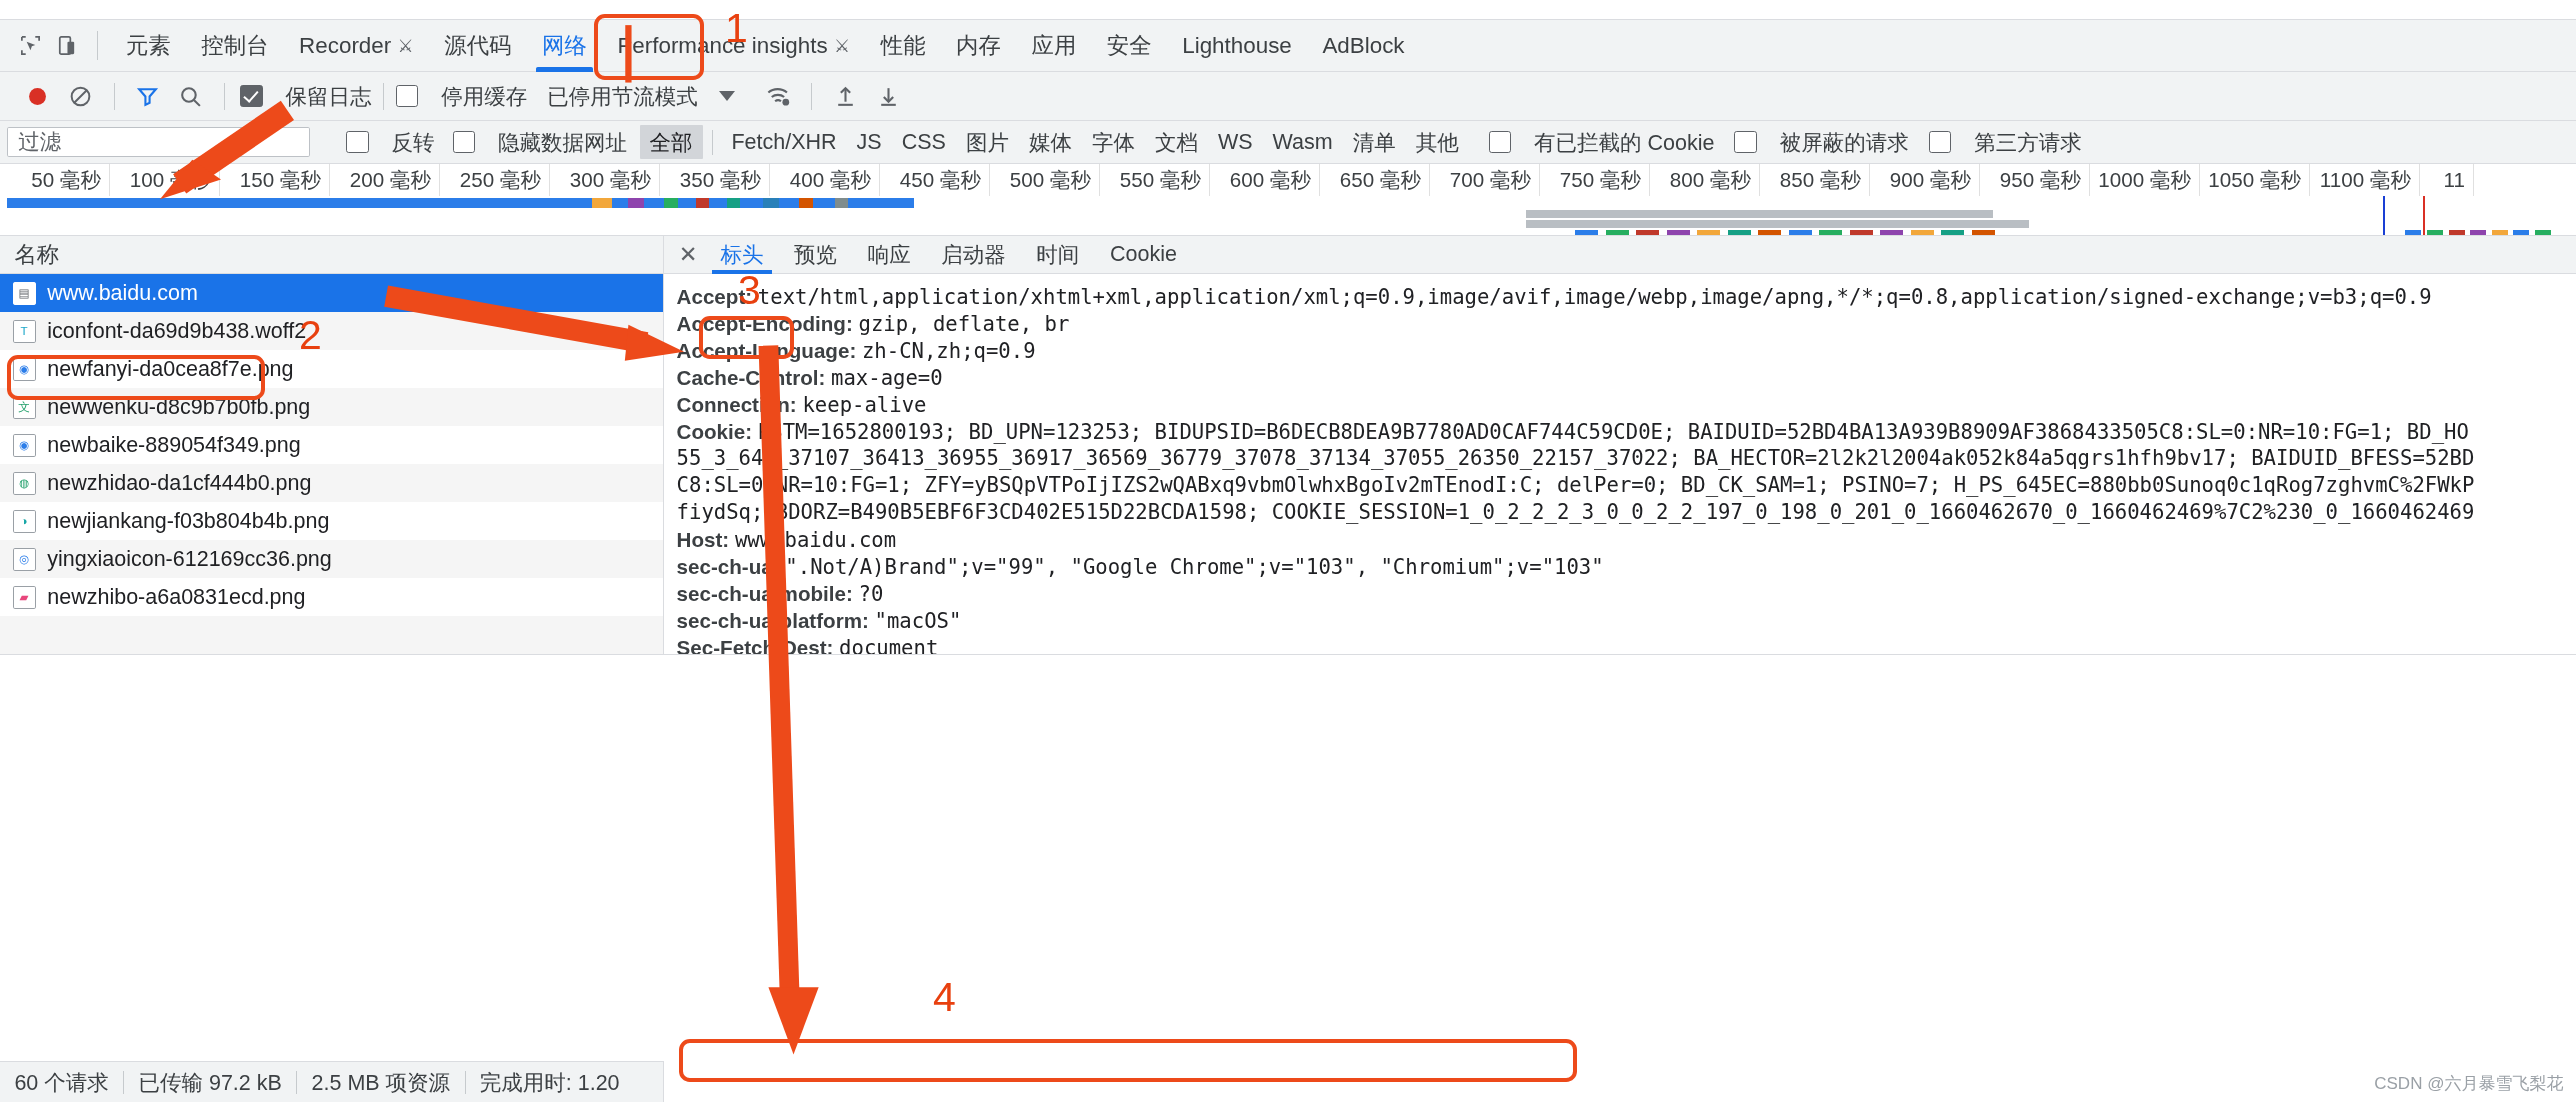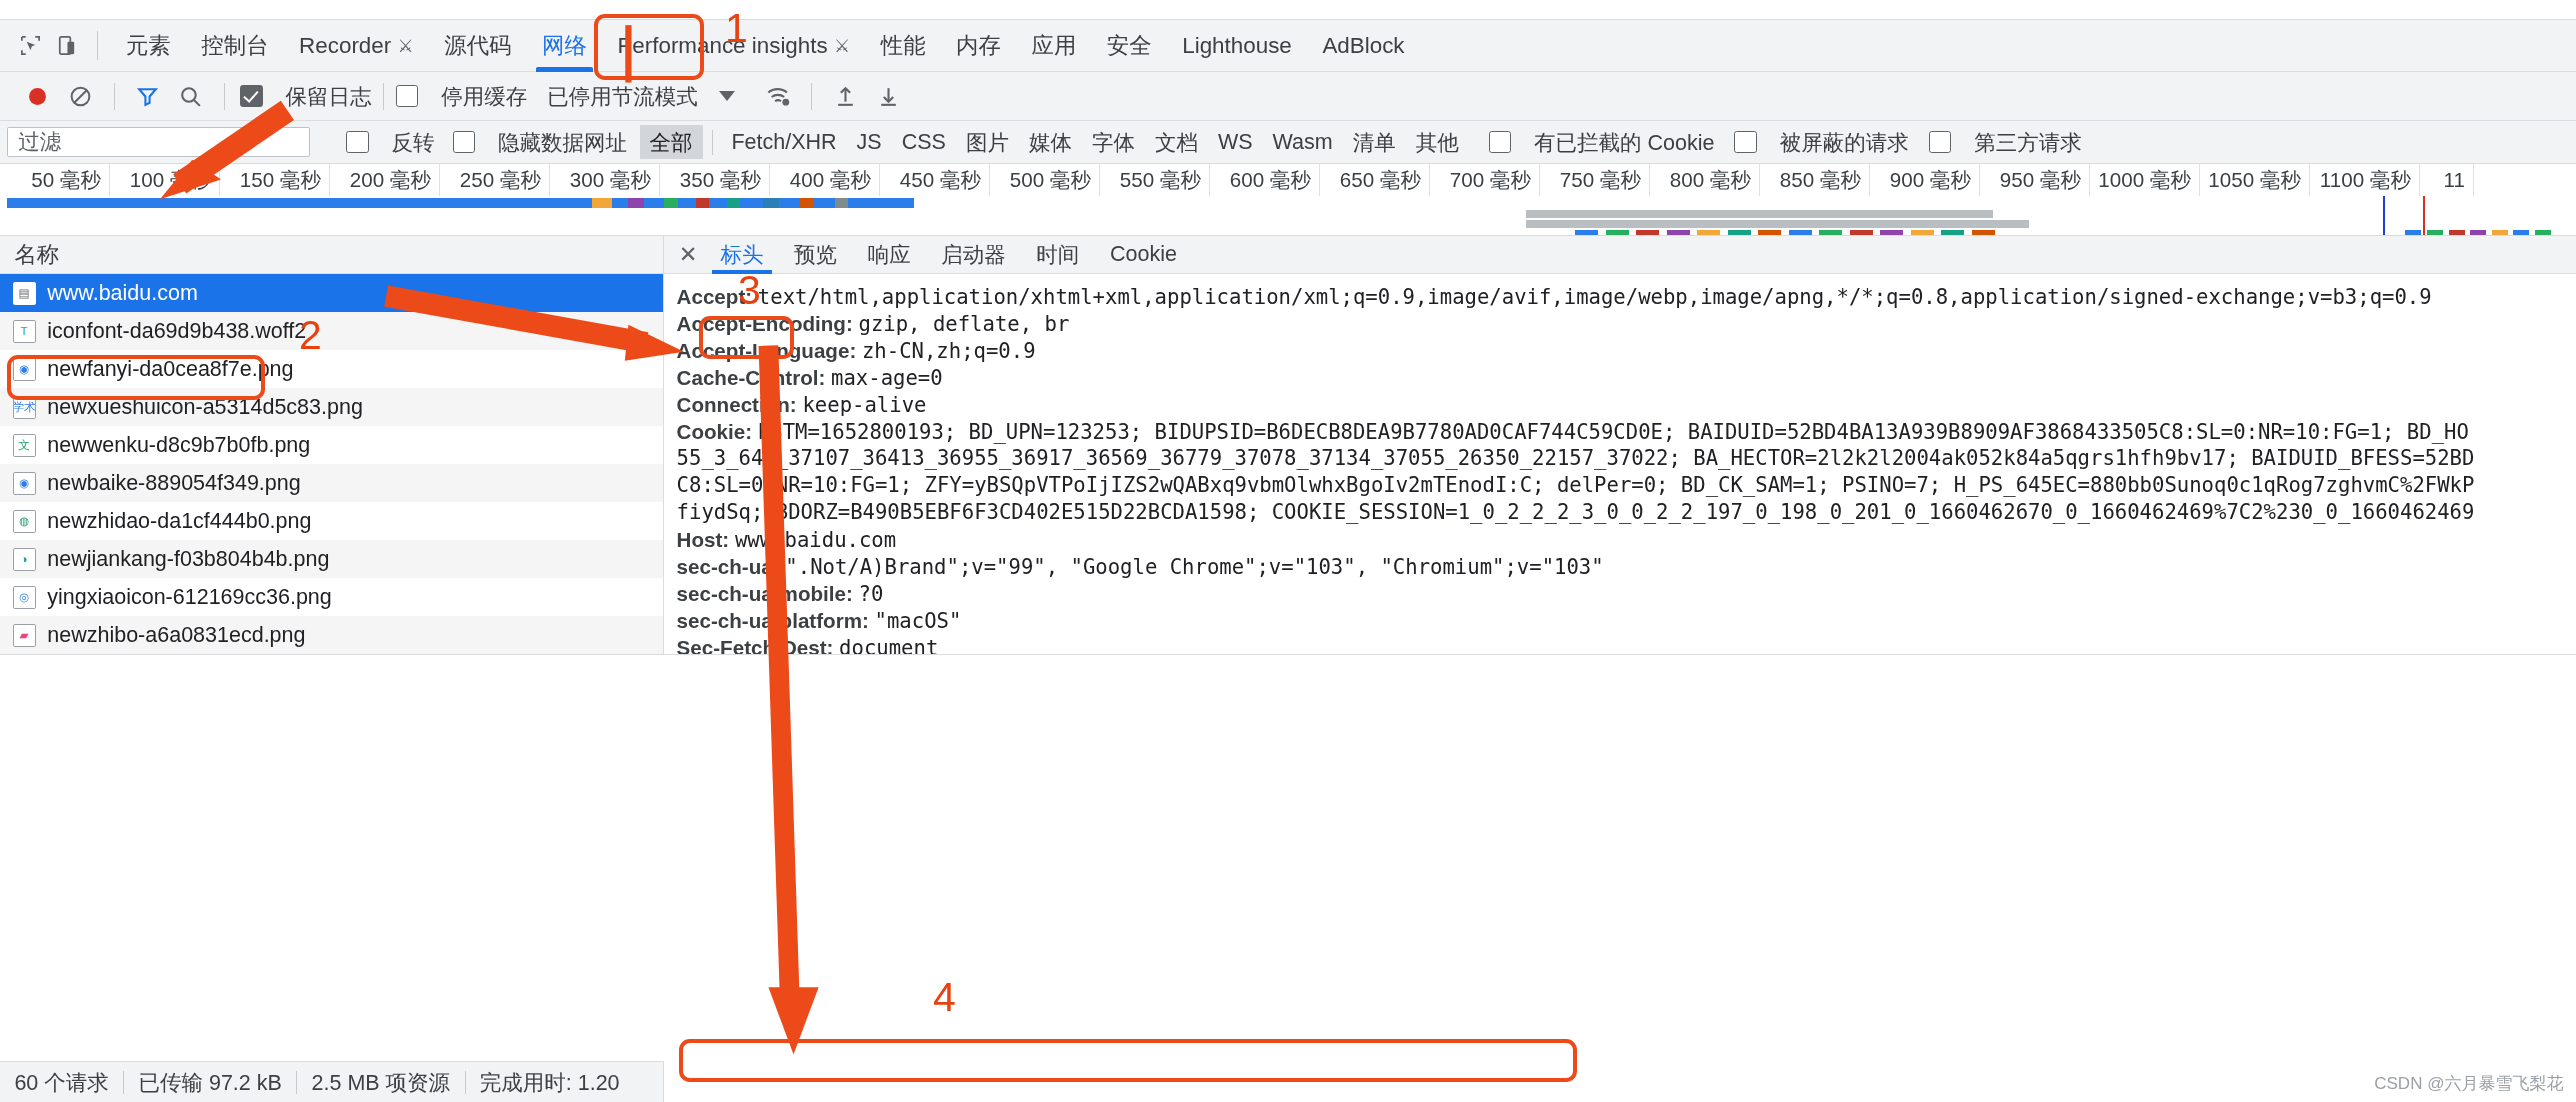--- a/index.html
+++ b/index.html
@@ -421,24 +421,20 @@
         </div>
         <div class="req-row">
           <span class="ricon" style="color: rgb(26, 166, 201);">T</span>
           <span>iconfont-da69d9b438.woff2</span>
         </div>
         <div class="req-row">
           <span class="ricon" style="color: rgb(43, 125, 233);">◉</span>
           <span>newfanyi-da0cea8f7e.png</span>
         </div>
         <div class="req-row">
-          <span class="ricon" style="color: rgb(43, 125, 233);">学术</span>
-          <span>newxueshuicon-a5314d5c83.png</span>
-        </div>
-        <div class="req-row">
           <span class="ricon" style="color: rgb(34, 160, 107);">文</span>
           <span>newwenku-d8c9b7b0fb.png</span>
         </div>
         <div class="req-row">
           <span class="ricon" style="color: rgb(43, 125, 233);">◉</span>
           <span>newbaike-889054f349.png</span>
         </div>
         <div class="req-row">
           <span class="ricon" style="color: rgb(34, 160, 107);">◍</span>
           <span>newzhidao-da1cf444b0.png</span>

